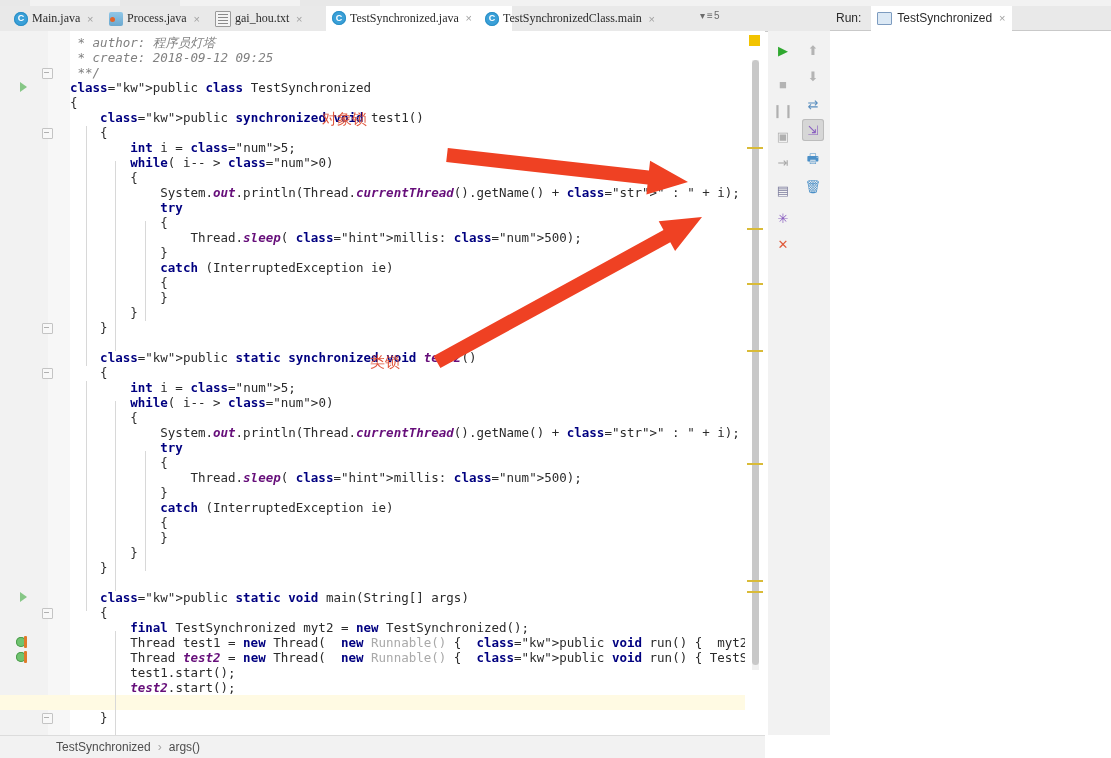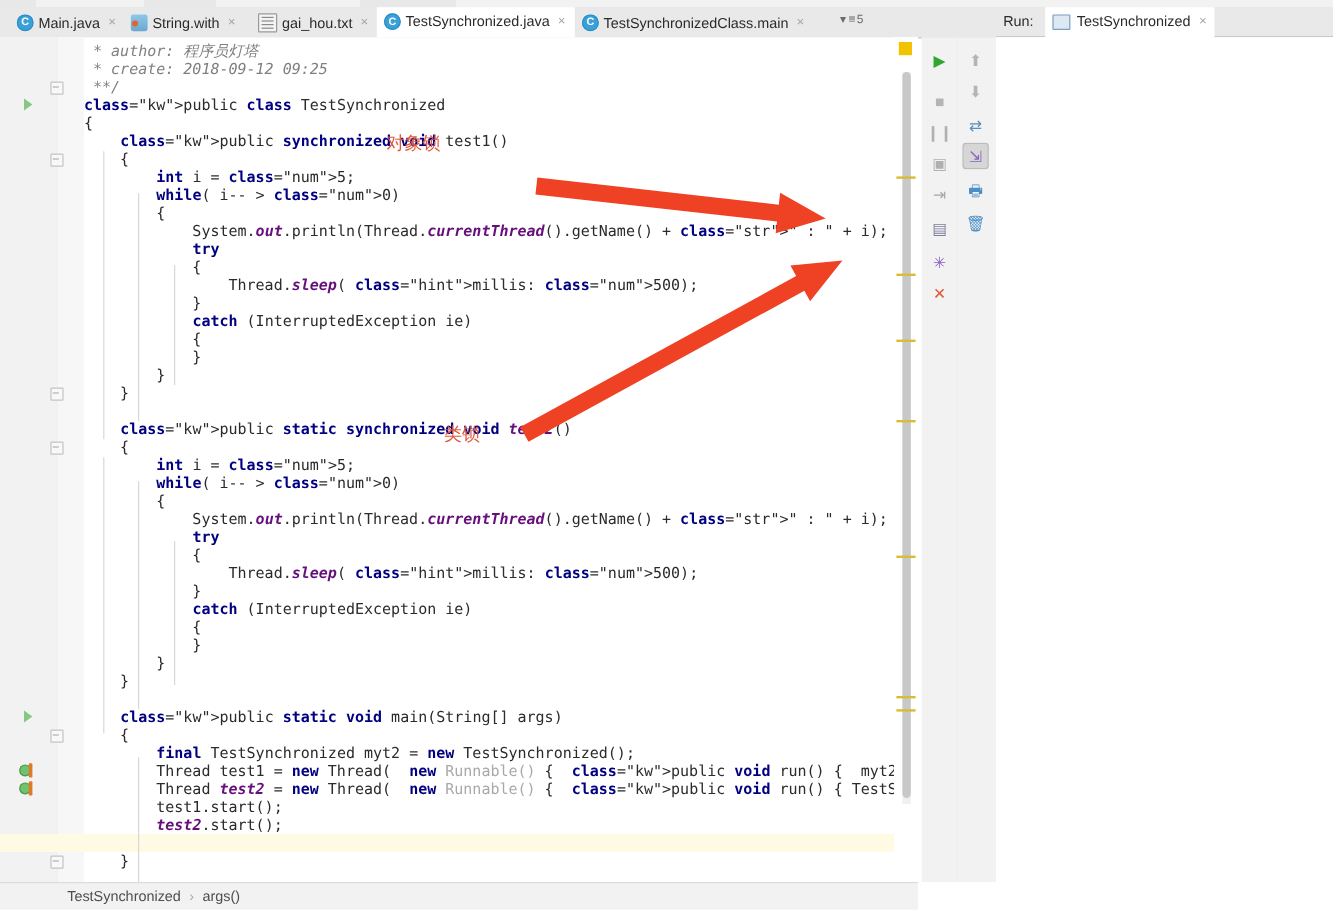--- a/index.html
+++ b/index.html
@@ -13,21 +13,21 @@
   
   #top-strip{position:absolute;left:0;top:0;width:1111px;height:6px;background:#f2f2f2;border-bottom:1px solid #e2e2e2;}
   #top-strip .frag{position:absolute;top:0;height:6px;background:#e8e8e8;}
 
   
   #tabbar{position:absolute;left:0;top:6px;width:830px;height:25px;background:#e9e9e9;border-bottom:1px solid #c9c9c9;}
   .tab{position:absolute;top:0;height:25px;display:flex;align-items:center;padding:0 4px 0 6px;box-sizing:border-box;
        font-size:12px;color:#2b2b2b;white-space:nowrap;cursor:default;}
   .tab.active{background:#ffffff;border-bottom:1px solid #ffffff;}
   .tab .ticon{width:14px;height:14px;margin-right:4px;flex:0 0 auto;position:relative;}
-  .tab .tlabel{margin-right:5px;}
+  .tab .tlabel{margin-right:5px;font-family:Liberation Serif, serif;}
   .tab .tclose{color:#a2a2a2;font-size:11px;width:10px;text-align:center;}
   
   .ic-java{border-radius:50%;background:#3aa0d8;color:#fff;font-size:9px;font-weight:bold;
            display:flex;align-items:center;justify-content:center;line-height:1;box-shadow:inset 0 0 0 1px #2b8fc6;}
   .ic-java:after{content:"C";}
   .ic-string{background:linear-gradient(#8fc7e8,#6ba8cf);border-radius:2px;position:relative;}
   .ic-string:before{content:"";position:absolute;left:1px;top:5px;width:5px;height:5px;border-radius:50%;background:#e2642a;}
   .ic-txt{background:#f4f4f4;border:1px solid #9a9a9a;border-radius:1px;position:relative;}
   .ic-txt:before{content:"";position:absolute;left:2px;top:2px;right:2px;height:1px;background:#8a8a8a;
      box-shadow:0 3px 0 #8a8a8a,0 6px 0 #8a8a8a,0 9px 0 #8a8a8a;}
@@ -107,29 +107,29 @@
 </div>
 
 <div id="tabbar">
     <div class="tab" style="left: 8px; width: 95px;">
       <span class="ticon ic-java"></span>
       <span class="tlabel">Main.java</span>
       <span class="tclose">×</span>
     </div>
     <div class="tab" style="left: 103px; width: 106px;">
       <span class="ticon ic-string"></span>
-      <span class="tlabel">String.with</span>
+      <span class="tlabel">Process.java</span>
       <span class="tclose">×</span>
     </div>
     <div class="tab" style="left: 209px; width: 105px;">
       <span class="ticon ic-txt"></span>
       <span class="tlabel">gai_hou.txt</span>
       <span class="tclose">×</span>
     </div>
-    <div class="tab active" style="left: 314px; width: 165px;">
+    <div class="tab active" style="left: 326px; width: 186px;">
       <span class="ticon ic-java"></span>
       <span class="tlabel">TestSynchronized.java</span>
       <span class="tclose">×</span>
     </div>
     <div class="tab" style="left: 479px; width: 197px;">
       <span class="ticon ic-java"></span>
       <span class="tlabel">TestSynchronizedClass.main</span>
       <span class="tclose">×</span>
     </div>
   </div>

